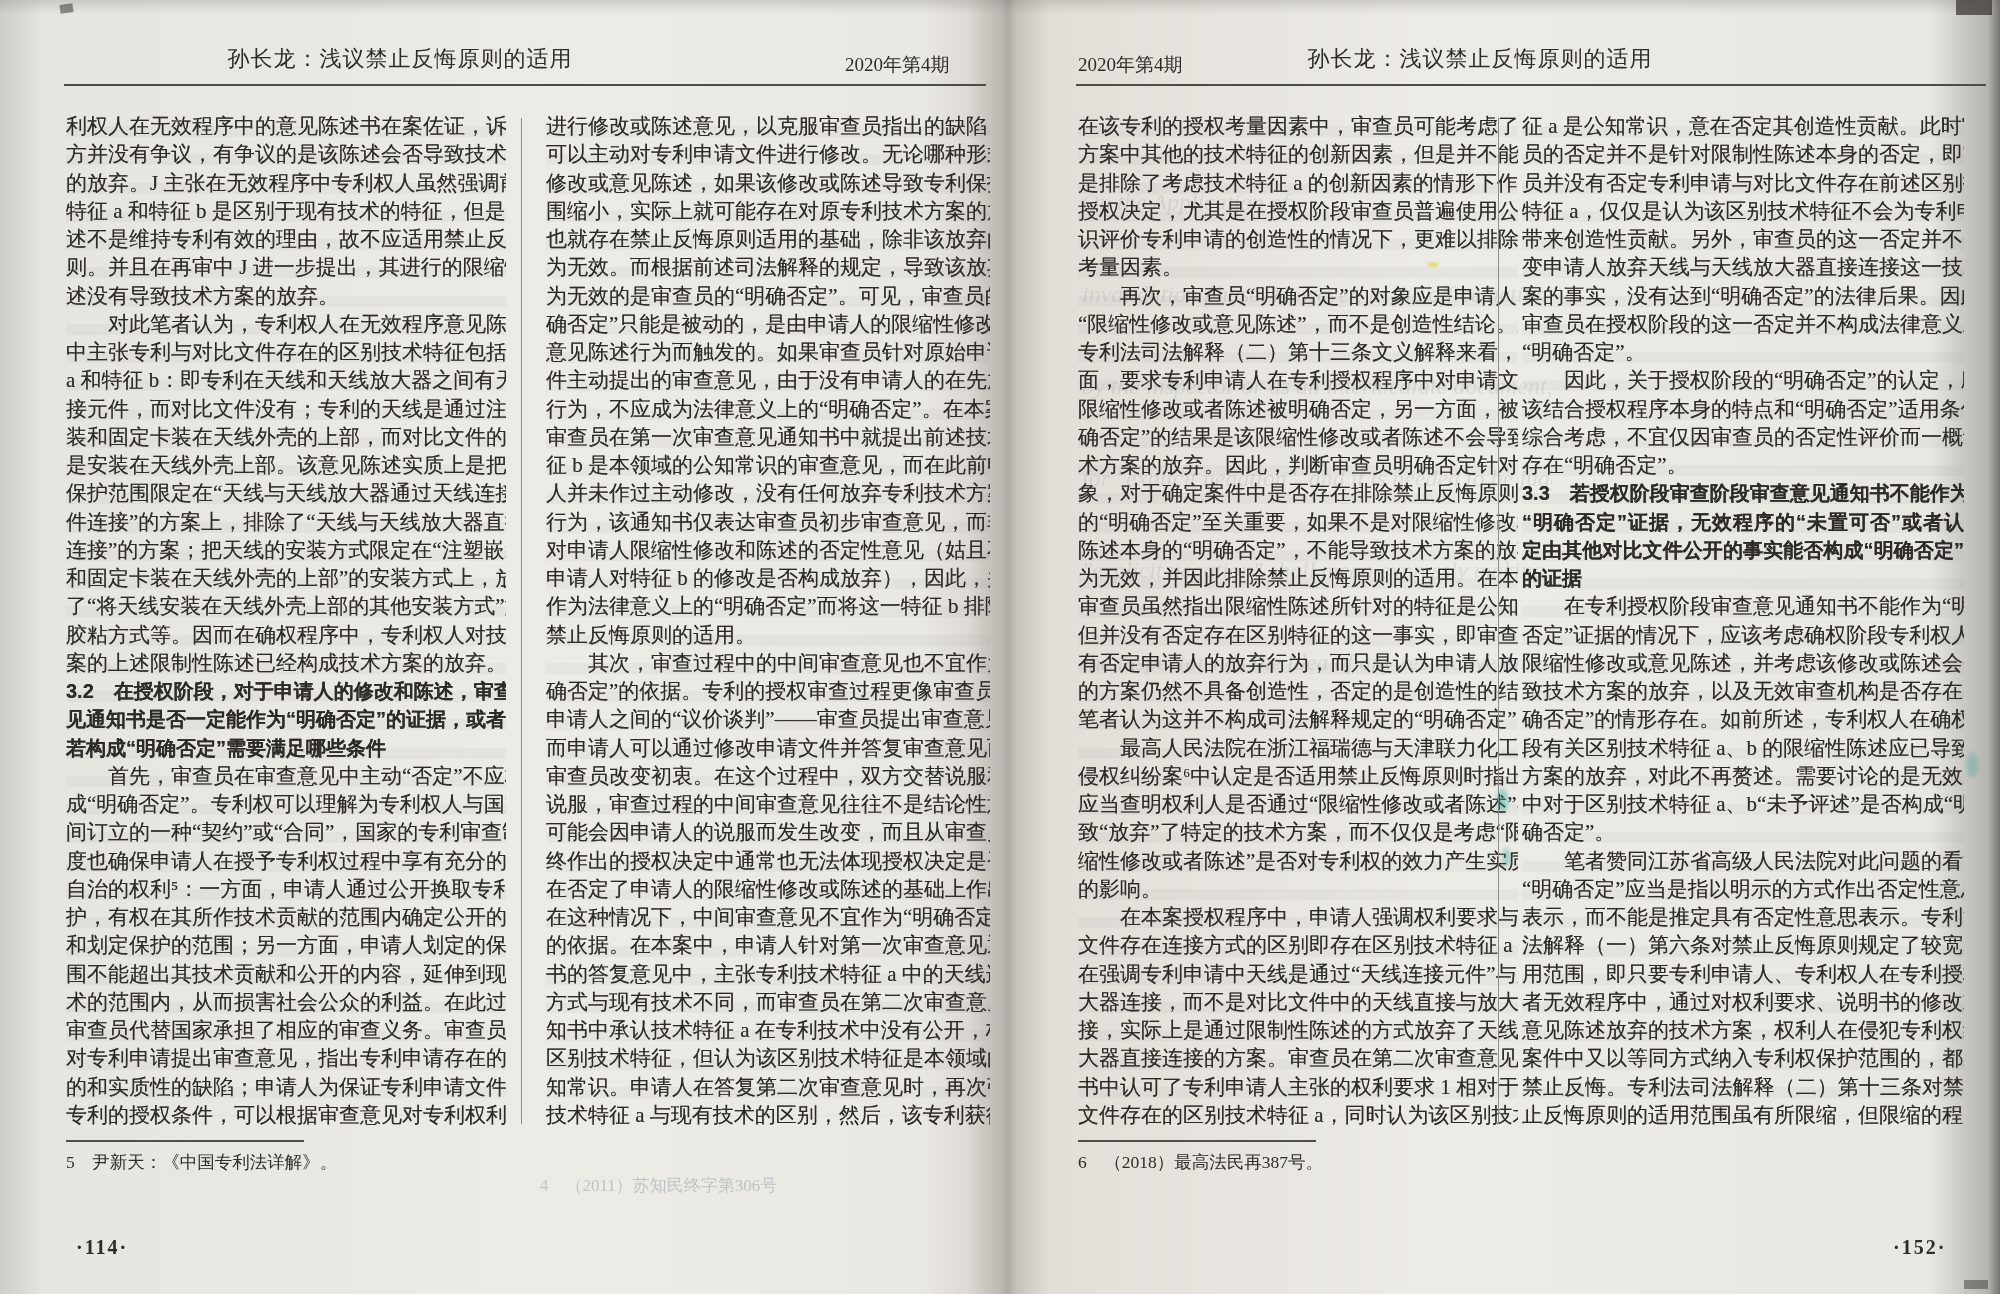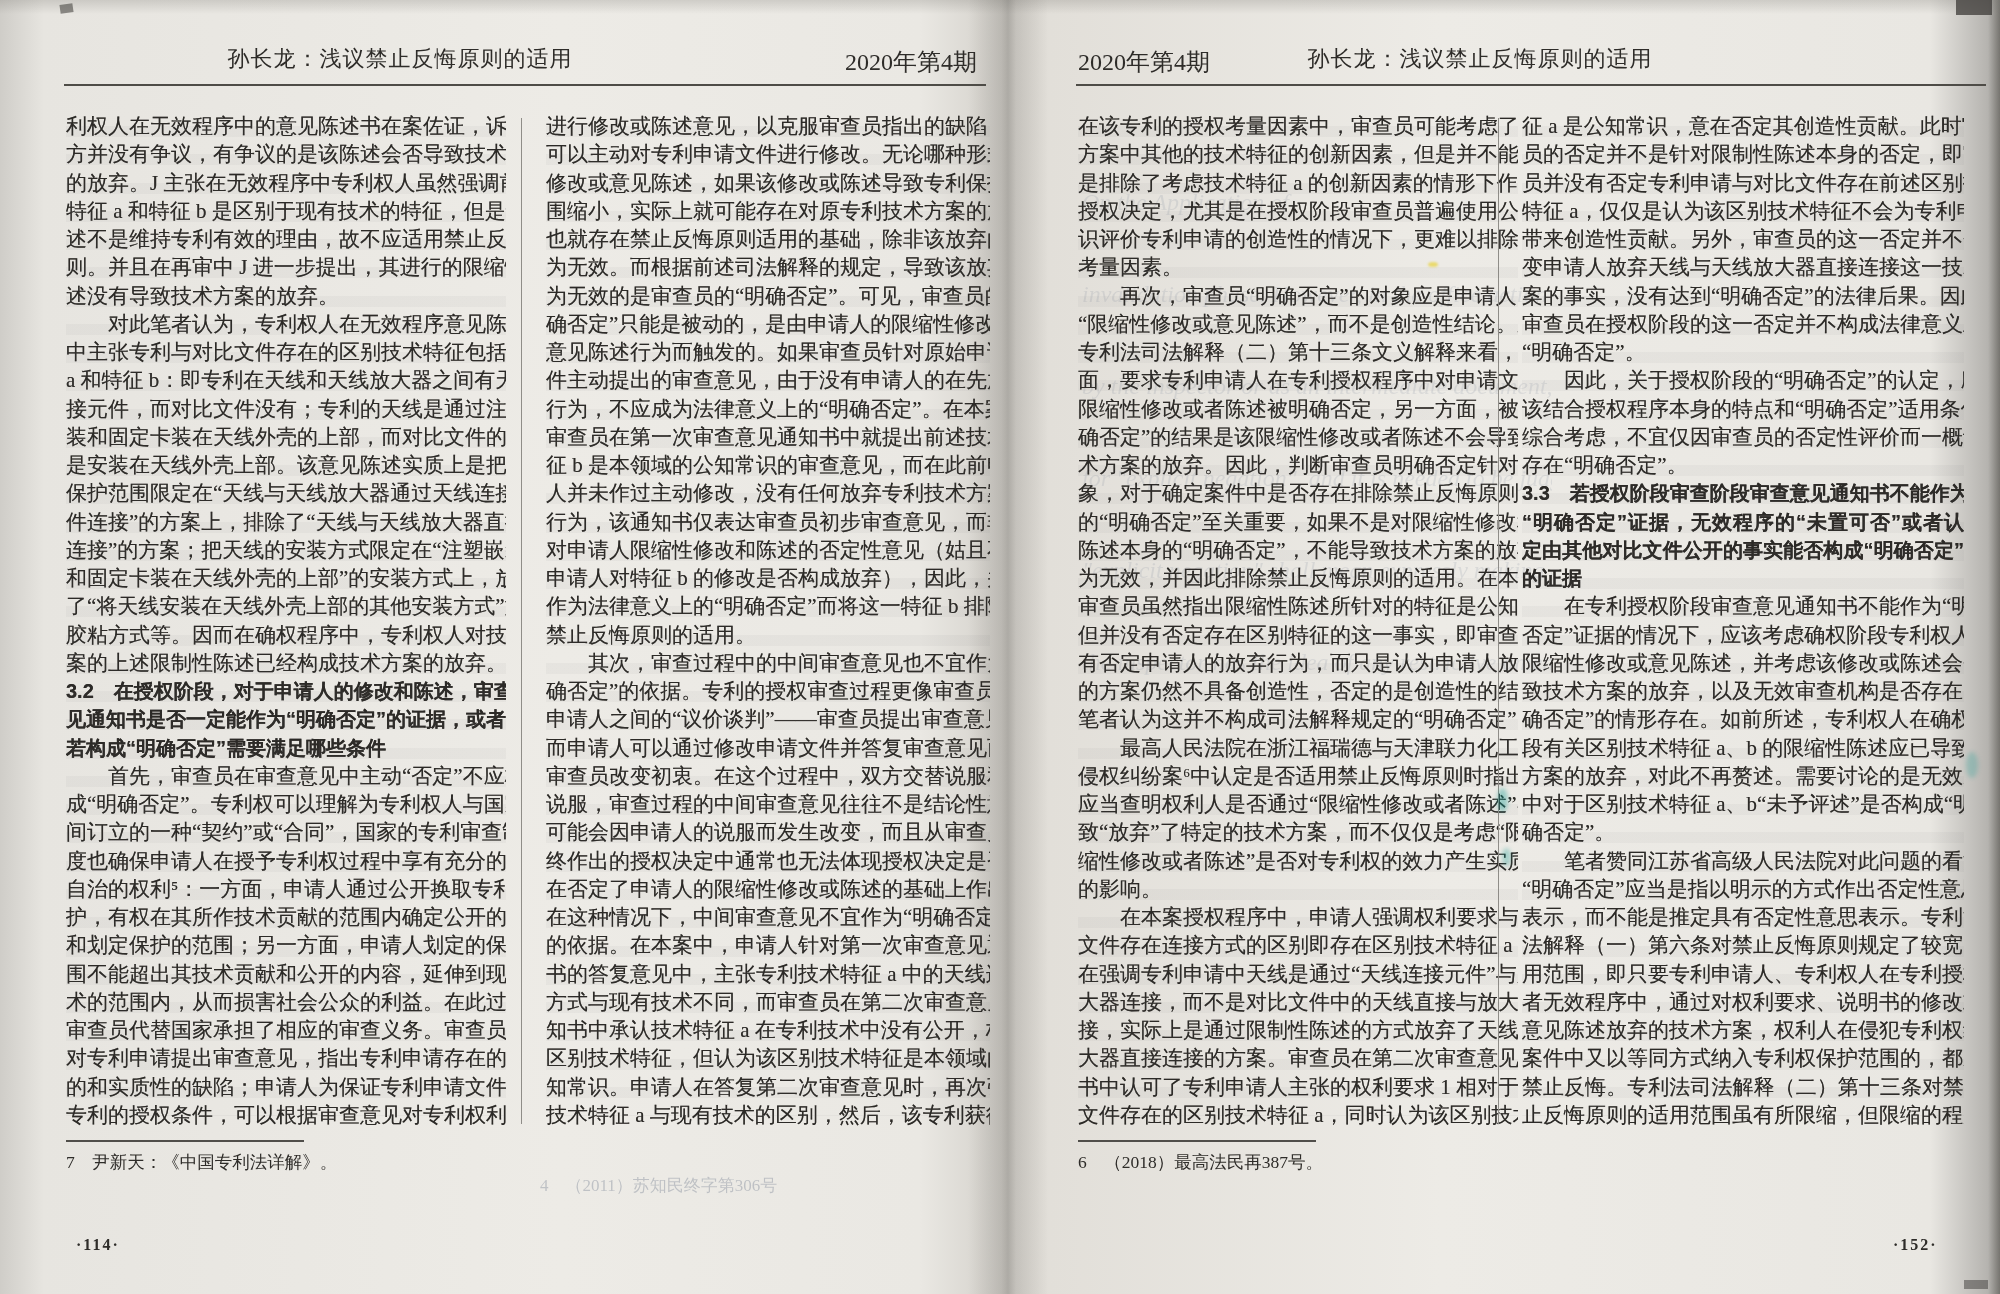--- a/index.html
+++ b/index.html
@@ -5,34 +5,34 @@
   html,body{margin:0;padding:0;background:#8c8a86;}
   .spread{
     position:relative;width:2000px;height:1294px;overflow:hidden;
     font-family:"Liberation Serif","DejaVu Serif",serif;color:#2c2a27;
     background:
       linear-gradient(180deg, rgba(120,118,112,.25) 0, rgba(120,118,112,0) 14px),
       linear-gradient(90deg,#cfcdc8 0,#e7e5e0 2.2%,#edebe6 28%,#eae8e3 46%,
         #d3d0ca 50.1%,#e2dfd9 52.5%,#edebe6 72%,#e9e7e2 96.5%,#b5b3af 99.4%,#76746f 100%);
   }
   .pg-header-title{position:absolute;top:44px;font-size:22px;letter-spacing:1px;color:#2e2c29;transform:translateX(-50%);white-space:nowrap;}
-  .pg-header-issue{position:absolute;top:46px;font-size:24px;color:#2e2c29;white-space:nowrap;}
+  .pg-header-issue{position:absolute;top:52px;font-size:19px;color:#2e2c29;white-space:nowrap;}
   .hdr-rule{position:absolute;height:2px;background:#4e4c47;}
   .col{position:absolute;top:112px;}
   .tline{
     height:28.26px;line-height:28.26px;font-size:21px;overflow:hidden;
     text-align:justify;text-align-last:justify;white-space:nowrap;
     text-shadow:0 0 .5px rgba(44,42,39,.55);
   }
   .tline.short{text-align-last:left;}
   .tline.bold{font-family:"Liberation Sans","DejaVu Sans",sans-serif;font-weight:700;font-size:20px;text-shadow:0 0 .6px rgba(30,28,26,.8);}
   .col-divider{position:absolute;top:118px;width:1px;height:1006px;background:#8f8d88;}
   .fn-rule{position:absolute;top:1140px;width:238px;height:2px;background:#504e4a;}
   .footnote{position:absolute;top:1150px;font-size:17.5px;color:#2e2c29;white-space:nowrap;}
-  .pageno{position:absolute;top:1236px;font-size:16px;font-weight:700;letter-spacing:2px;color:#2e2c29;}
+  .pageno{position:absolute;top:1236px;font-size:20px;font-weight:700;letter-spacing:2px;color:#2e2c29;}
   
   .ghost-rows{position:absolute;pointer-events:none;
     background:repeating-linear-gradient(180deg, rgba(95,95,100,.05) 0 11px, rgba(0,0,0,0) 11px 28.26px);}
   .ghost-en{position:absolute;left:1082px;top:156px;width:470px;opacity:.13;color:#5d6b85;
     font-family:"Liberation Serif",serif;font-style:italic;pointer-events:none;}
   .ghost-en .tline{height:92px;line-height:92px;font-size:24px;text-align:left;text-align-last:left;text-shadow:none;}
   .ghost-fn{position:absolute;left:540px;top:1174px;font-size:17px;color:#4c5a74;opacity:.28;filter:blur(.7px);white-space:nowrap;}
   .smudge{position:absolute;border-radius:50%;filter:blur(2px);}
   .mark{position:absolute;background:#3c3a37;}
   .gutter{position:absolute;left:968px;top:0;width:80px;height:1294px;pointer-events:none;
@@ -128,21 +128,21 @@
         <div class="tline">知书中承认技术特征 a 在专利技术中没有公开，构成</div>
         <div class="tline">区别技术特征，但认为该区别技术特征是本领域的公</div>
         <div class="tline">知常识。申请人在答复第二次审查意见时，再次强调</div>
         <div class="tline">技术特征 a 与现有技术的区别，然后，该专利获得授权。</div>
       </div>
 
     <div class="ghost-rows" style="left:66px;top:126px;width:440px;height:990px;"></div>
     <div class="ghost-rows" style="left:546px;top:126px;width:444px;height:990px;"></div>
 
     <div class="fn-rule" style="left:66px;"></div>
-    <div class="footnote" style="left:66px;">7　尹新天：《中国专利法详解》。</div>
+    <div class="footnote" style="left:66px;">5　尹新天：《中国专利法详解》。</div>
     <div class="ghost-fn">4　（2011）苏知民终字第306号</div>
     <div class="pageno" style="left:76px;">·114·</div>
   </div>
 
   <div>
     <span class="pg-header-issue" style="left:1078px;">2020年第4期</span>
     <span class="pg-header-title" style="left:1480px;">孙长龙：浅议禁止反悔原则的适用</span>
     <div class="hdr-rule" style="left:1076px;top:84px;width:910px;"></div>
 
     <div class="ghost-en">

